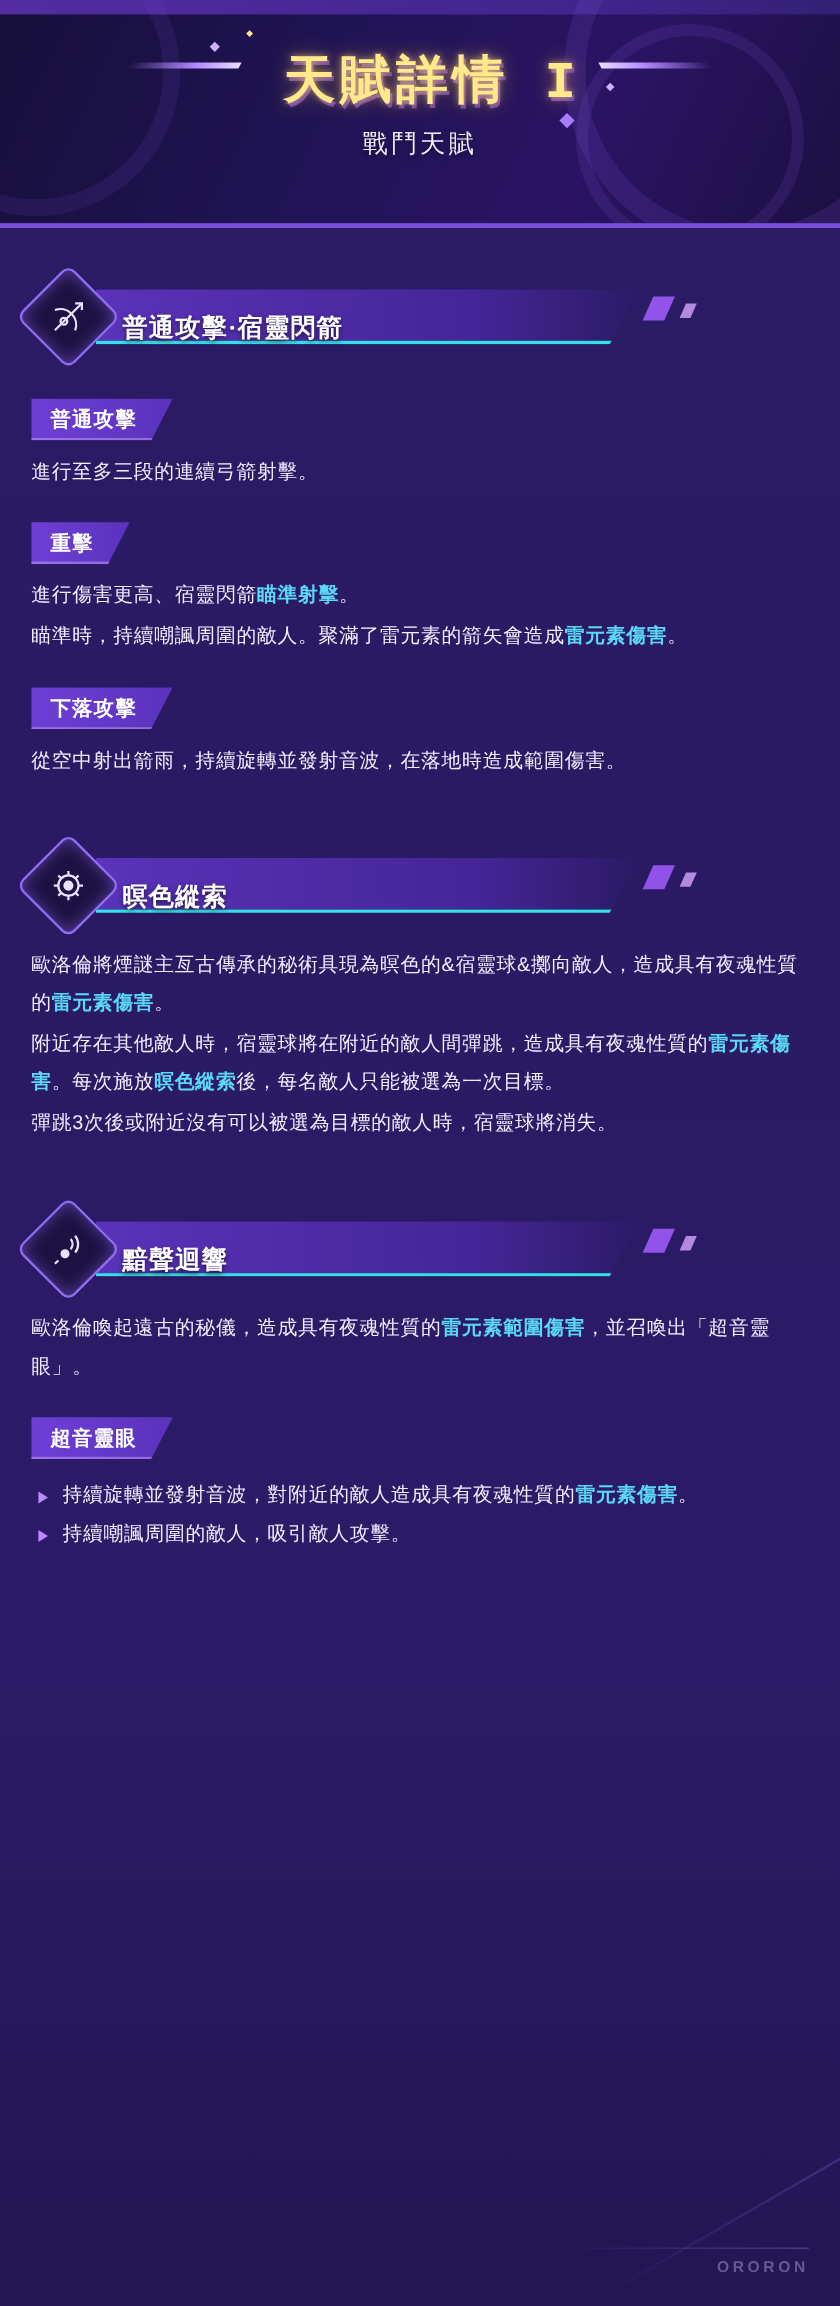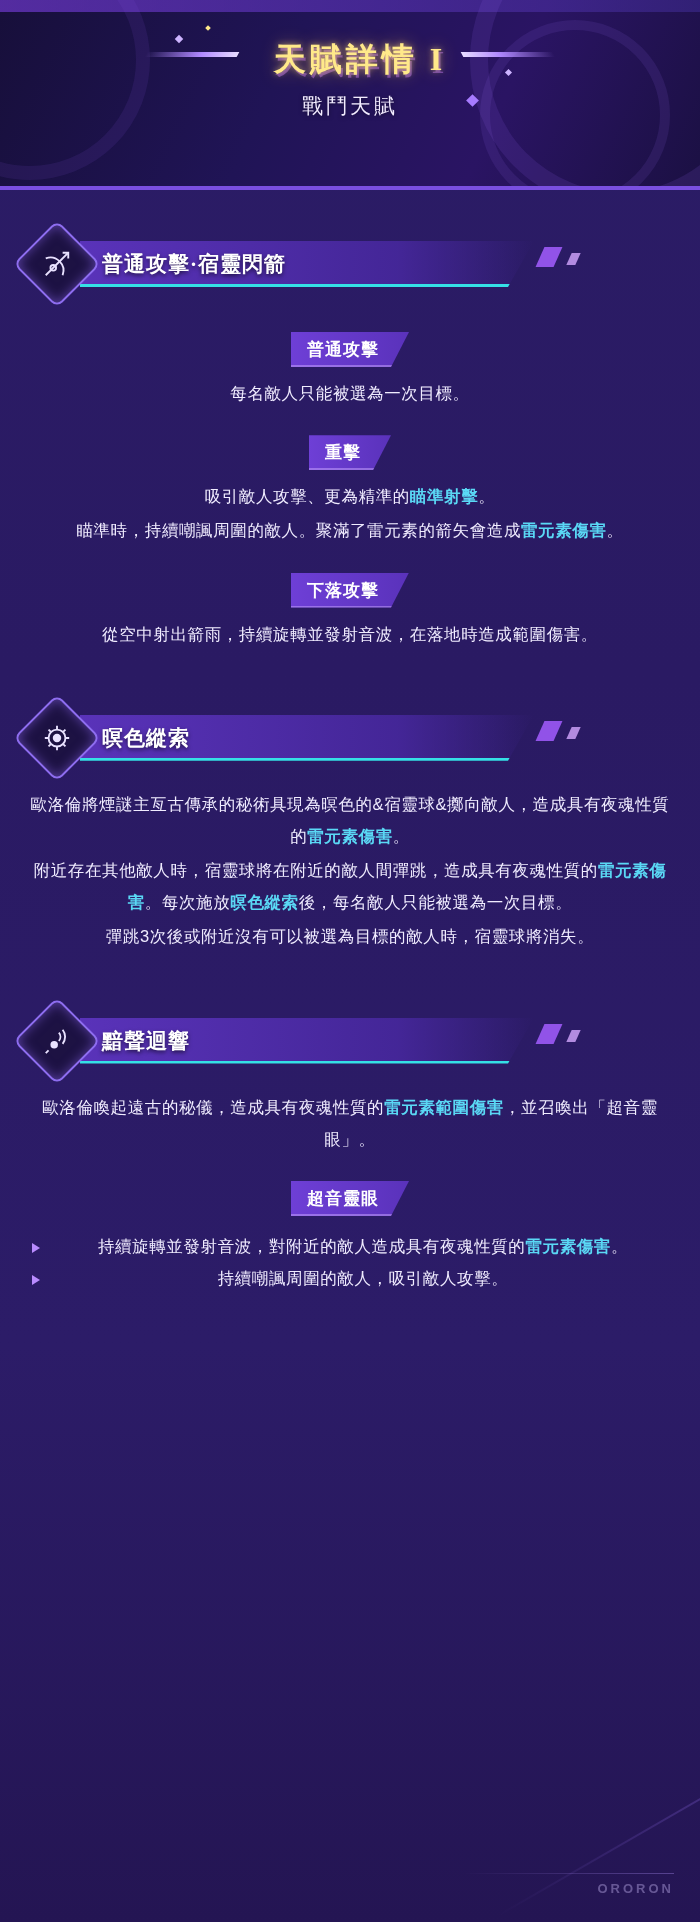--- a/index.html
+++ b/index.html
@@ -53,29 +53,29 @@
     content: "";
     position: absolute;
     top: 14px;
     width: 92px; height: 5px;
     background: linear-gradient(90deg, rgba(255,255,255,0) 0%, #b089ff 60%, #e7dcff 100%);
     transform: skewX(-28deg);
   }
   .title-wrap::before { left: -108px; }
   .title-wrap::after  { right: -108px; transform: skewX(28deg) scaleX(-1); }
   .main-title {
-    font-size: 32px;
+    font-size: 43px;
     font-weight: bold;
     letter-spacing: 4px;
     color: #ffe98a;
     text-shadow:
       0 0 6px rgba(255,220,120,.65),
       0 0 18px rgba(255,190,60,.45),
       2px 3px 0 #6b3ea8;
-    font-family: Liberation Serif, serif;
+    font-family: Liberation Mono, monospace;
     margin-left: 20px;
   }
   .sub-title {
     margin-top: 10px;
     font-size: 21px;
     letter-spacing: 3px;
     color: #f2ecff;
     font-family: "Liberation Serif", serif;
     text-shadow: 0 1px 4px rgba(0,0,0,.5);
   }
@@ -114,21 +114,21 @@
   .skill-icon .glyph {
     position: relative; z-index: 2;
     color: #e9e2ff;
   }
   .skill-name-plate {
     position: relative;
     margin-left: -8px;
     height: 46px;
     flex: 1;
     display: flex;
-    align-items: center;
+    align-items: flex-end;
   }
   .plate-bg {
     position: absolute;
     left: 0; top: 0; bottom: 0; right: 140px;
     background: linear-gradient(90deg, rgba(92,52,190,.95) 0%, rgba(72,40,160,.85) 70%, rgba(72,40,160,0) 100%);
     border-bottom: 3px solid #35e0e6;
     clip-path: polygon(0 0, 100% 0, calc(100% - 26px) 100%, 0 100%);
   }
   .plate-accent {
     position: absolute;
@@ -200,21 +200,21 @@
   }
   ul.bullets li::before {
     content: "";
     position: absolute;
     left: 2px; top: 13px;
     border-left: 8px solid #b98bff;
     border-top: 5px solid transparent;
     border-bottom: 5px solid transparent;
   }
 
-  .block { margin-bottom: 4px; text-align: center; }
+  .block { margin-bottom: 4px; }
   .gap-lg { height: 34px; }
 
   
   .footer {
     position: absolute;
     right: 26px; bottom: 26px;
     color: rgba(210,195,255,.38);
     font-size: 13px;
     letter-spacing: 3px;
     font-weight: bold;
@@ -272,28 +272,28 @@
         <div class="plate-bg"></div>
         <div class="plate-accent"></div>
         <div class="plate-accent2"></div>
         <div class="skill-title">普通攻擊·宿靈閃箭</div>
       </div>
     </div>
 
     <div class="block">
       <div class="tag">普通攻擊</div>
       <p class="desc">
-        <span>每名敵人只能被選為一次目標。</span>
+        <span>進行至多三段的連續弓箭射擊。</span>
       </p>
     </div>
 
     <div class="block">
       <div class="tag">重擊</div>
       <p class="desc">
-        <span>吸引敵人攻擊、更為精準的</span><span class="hl">瞄準射擊</span><span>。</span>
+        <span>進行傷害更高、宿靈閃箭</span><span class="hl">瞄準射擊</span><span>。</span>
       </p>
       <p class="desc">
         <span>瞄準時，持續嘲諷周圍的敵人。聚滿了雷元素的箭矢會造成</span><span class="hl">雷元素傷害</span><span>。</span>
       </p>
     </div>
 
     <div class="block">
       <div class="tag">下落攻擊</div>
       <p class="desc">
         <span>從空中射出箭雨，持續旋轉並發射音波，在落地時造成範圍傷害。</span>

